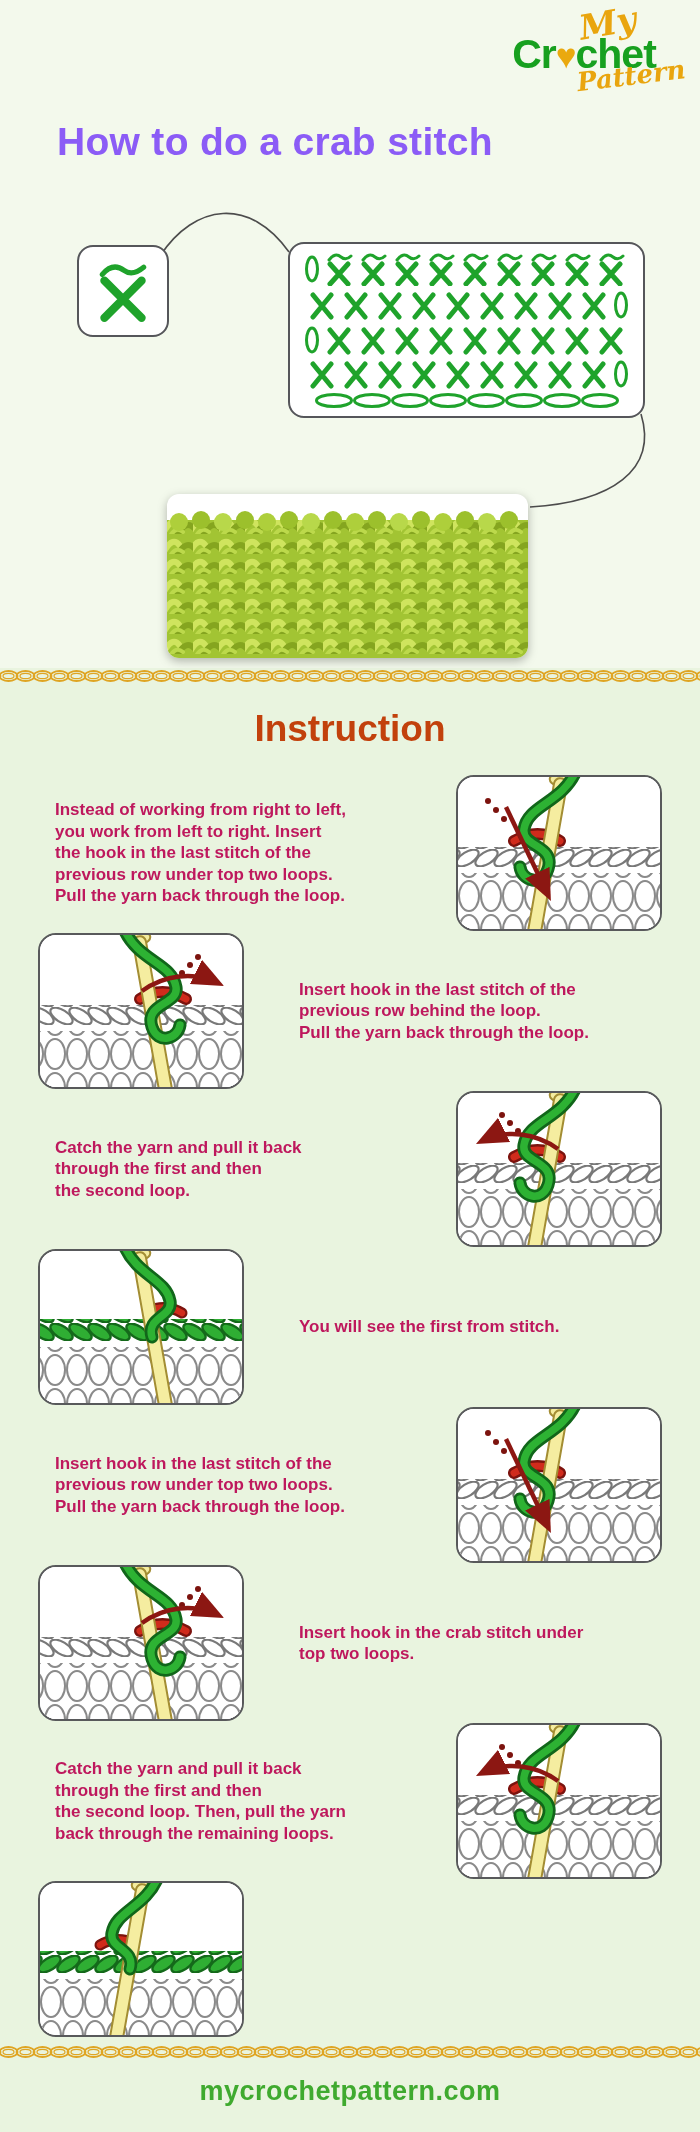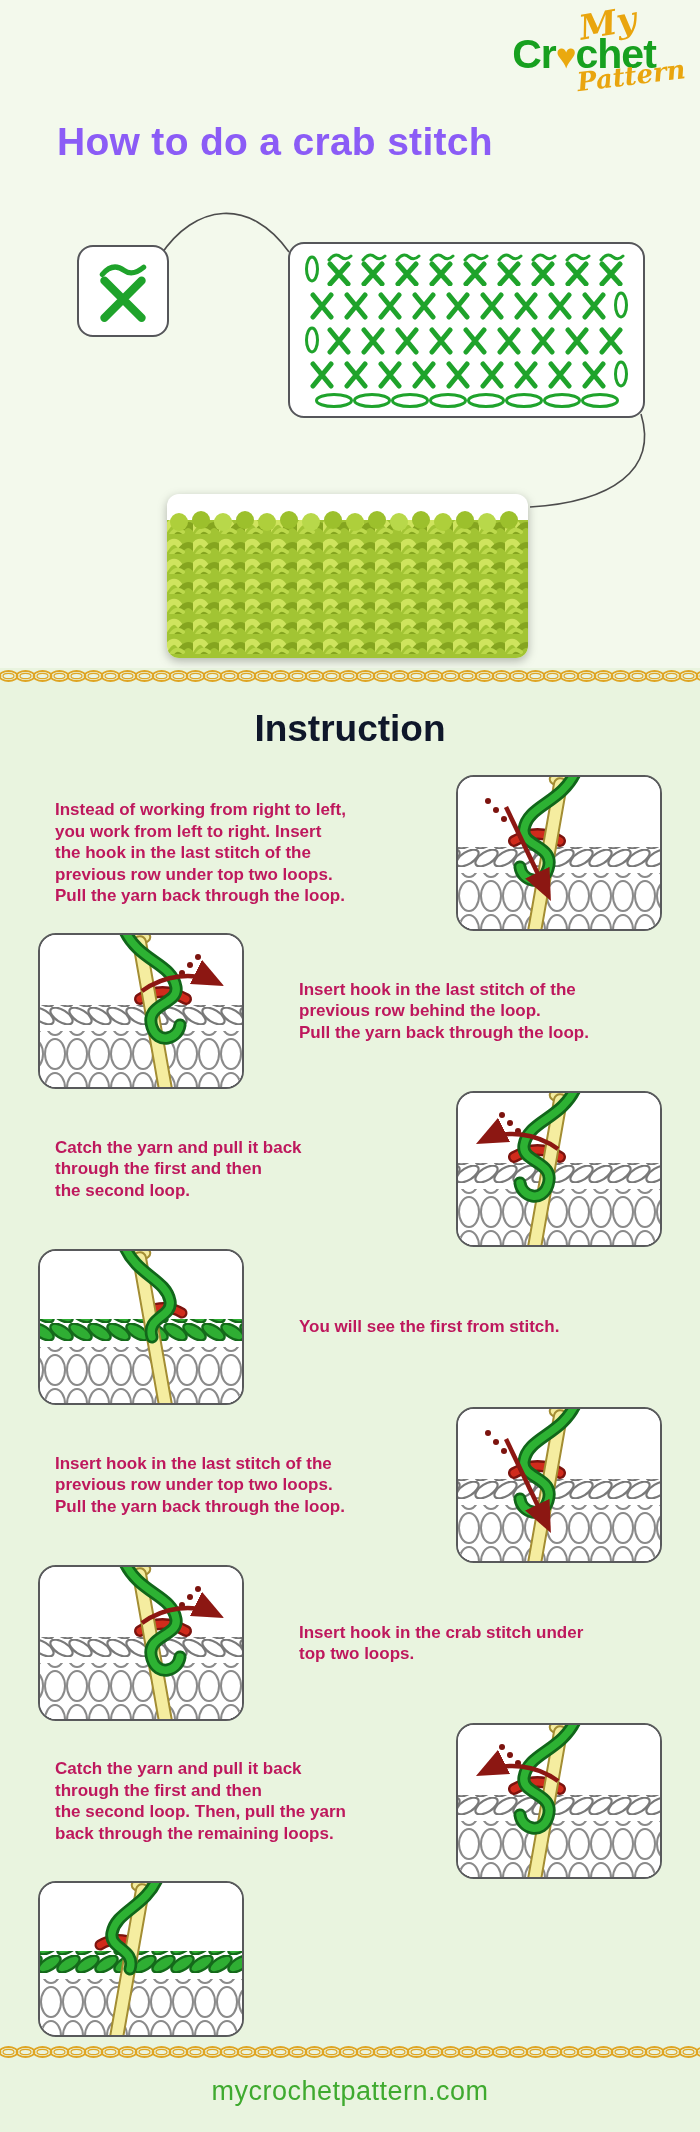--- a/index.html
+++ b/index.html
@@ -26,37 +26,37 @@
   .stitch-row{display:flex;align-items:center;justify-content:flex-start;gap:4px;}
   .stitch-row.flat{gap:0;justify-content:center;}
   .stitch-row.end-chain{justify-content:flex-end;}
   .sym{display:block;}
   .photo{position:absolute;left:167px;top:494px;filter:drop-shadow(0 3px 5px rgba(0,0,0,.28));}
   .connectors{position:absolute;left:0;top:0;pointer-events:none;}
   
   .chain-divider{display:block;width:700px;height:16px;}
   
   .instruction-wrap{height:90px;display:flex;align-items:center;justify-content:center;}
-  .instruction-title{font-size:37px;font-weight:bold;color:#0f172a;margin:0;}
+  .instruction-title{font-size:37px;font-weight:bold;color:#c2410c;margin:0;}
   
   .steps{width:700px;}
   .step{height:158px;display:flex;align-items:center;justify-content:space-between;}
   .step-text{font-size:17px;font-weight:bold;line-height:21.5px;white-space:pre-line;color:#be185d;}
   .step.text-first .step-text{margin-left:55px;}
   .step.text-first .illo-box{margin-right:38px;}
   .step.img-first{justify-content:flex-start;}
   .step.img-first .illo-box{margin-left:38px;}
   .step.img-first .step-text{margin-left:55px;}
   .illo-box{width:202px;height:152px;background:#fff;border:2px solid #58595b;border-radius:18px;
     overflow:hidden;flex:0 0 auto;}
   .illo-box svg{display:block;width:100%;height:100%;}
   
   .footer{margin-top:6px;}
   .footer-url{display:block;text-align:center;margin-top:16px;font-size:27px;letter-spacing:.5px;
-    color:#3faa2f;text-decoration:none;font-weight:normal;}
+    color:#3faa2f;text-decoration:none;font-weight:bold;}
 </style>
 </head>
 <body>
 
 <svg width="0" height="0" style="position:absolute" aria-hidden="true">
   <defs>
     <marker id="ah" orient="auto" markerWidth="9" markerHeight="9" refX="5.5" refY="3">
       <path d="M0,0 L7,3 L0,6 z" fill="#8c1712"></path>
     </marker>
     <pattern id="p-loops" width="22" height="34" patternUnits="userSpaceOnUse">

